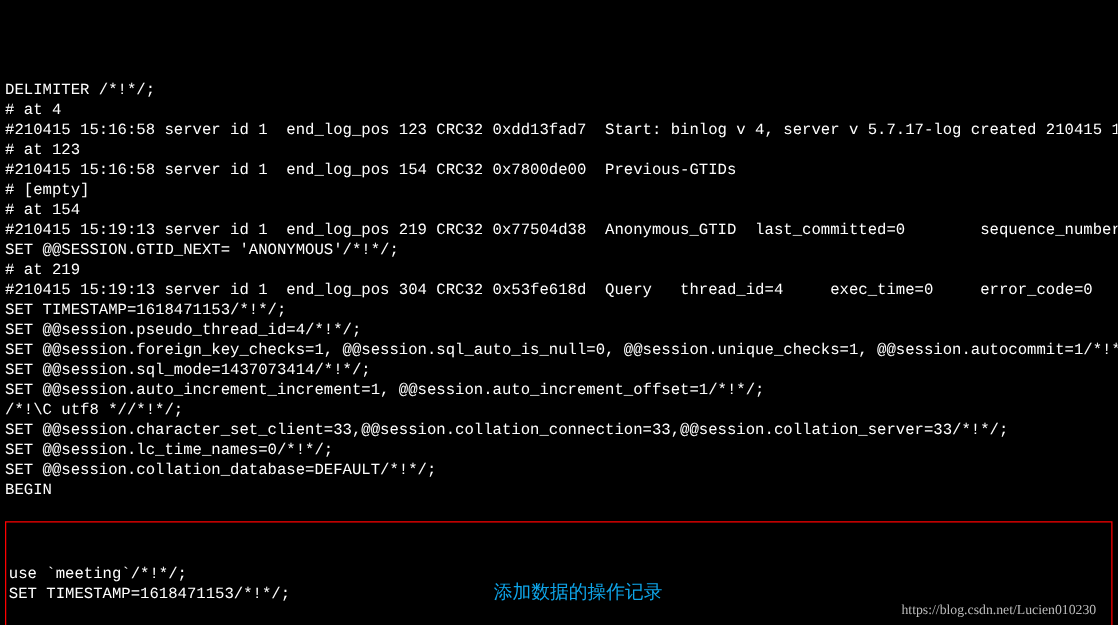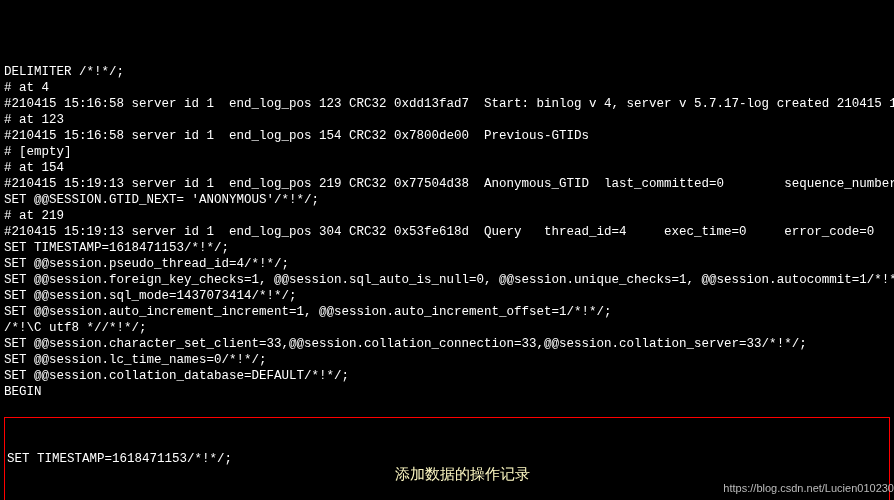--- a/index.html
+++ b/index.html
@@ -18,43 +18,43 @@
   }
   .line { display: block; }
   .highlight-box {
     border: 1.5px solid #ff0000;
     margin: 1px 0;
     padding: 1px 2px;
     position: relative;
   }
   .annotation {
     position: absolute;
-    color: #fef9c3;
+    color: #0ea5e9;
     font-family: "Microsoft YaHei", "SimSun", sans-serif;
     font-size: 15px;
     left: 390px;
     top: 48px;
     white-space: nowrap;
   }
   .watermark {
     position: absolute;
     bottom: 4px;
-    right: 0;
+    right: 17px;
     color: #bbb;
-    font-family: Liberation Sans, sans-serif;
+    font-family: Liberation Serif, serif;
     font-size: 11px;
   }
 </style>
 </head>
 <body>
 
 
 
 <div id="before-container"><span class="line">DELIMITER /*!*/;</span><span class="line"># at 4</span><span class="line">#210415 15:16:58 server id 1  end_log_pos 123 CRC32 0xdd13fad7  Start: binlog v 4, server v 5.7.17-log created 210415 15:16:</span><span class="line"># at 123</span><span class="line">#210415 15:16:58 server id 1  end_log_pos 154 CRC32 0x7800de00  Previous-GTIDs</span><span class="line"># [empty]</span><span class="line"># at 154</span><span class="line">#210415 15:19:13 server id 1  end_log_pos 219 CRC32 0x77504d38  Anonymous_GTID  last_committed=0        sequence_number=1</span><span class="line">SET @@SESSION.GTID_NEXT= 'ANONYMOUS'/*!*/;</span><span class="line"># at 219</span><span class="line">#210415 15:19:13 server id 1  end_log_pos 304 CRC32 0x53fe618d  Query   thread_id=4     exec_time=0     error_code=0</span><span class="line">SET TIMESTAMP=1618471153/*!*/;</span><span class="line">SET @@session.pseudo_thread_id=4/*!*/;</span><span class="line">SET @@session.foreign_key_checks=1, @@session.sql_auto_is_null=0, @@session.unique_checks=1, @@session.autocommit=1/*!*/;</span><span class="line">SET @@session.sql_mode=1437073414/*!*/;</span><span class="line">SET @@session.auto_increment_increment=1, @@session.auto_increment_offset=1/*!*/;</span><span class="line">/*!\C utf8 *//*!*/;</span><span class="line">SET @@session.character_set_client=33,@@session.collation_connection=33,@@session.collation_server=33/*!*/;</span><span class="line">SET @@session.lc_time_names=0/*!*/;</span><span class="line">SET @@session.collation_database=DEFAULT/*!*/;</span><span class="line">BEGIN</span></div>
 <div class="highlight-box">
-  <div id="highlight-container"><span class="line">SET TIMESTAMP=1618471153/*!*/;</span></div>
+  <div id="highlight-container"><span class="line">use `meeting`/*!*/;</span><span class="line">SET TIMESTAMP=1618471153/*!*/;</span></div>
   <div class="annotation">添加数据的操作记录</div>
 </div>
 
 <div class="watermark">https://blog.csdn.net/Lucien010230</div>
 
 
 
 
 </body></html>

